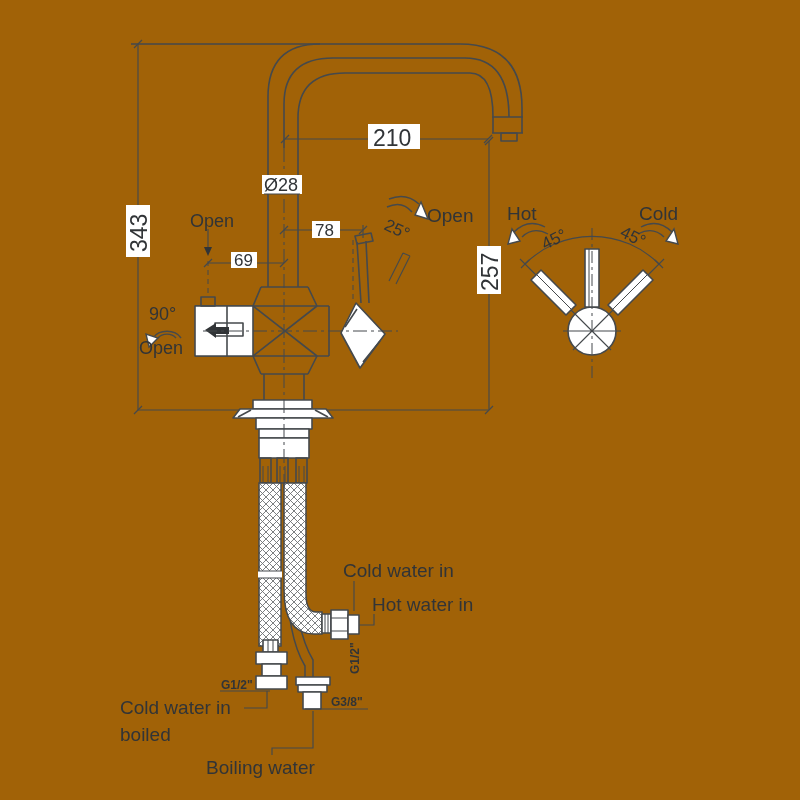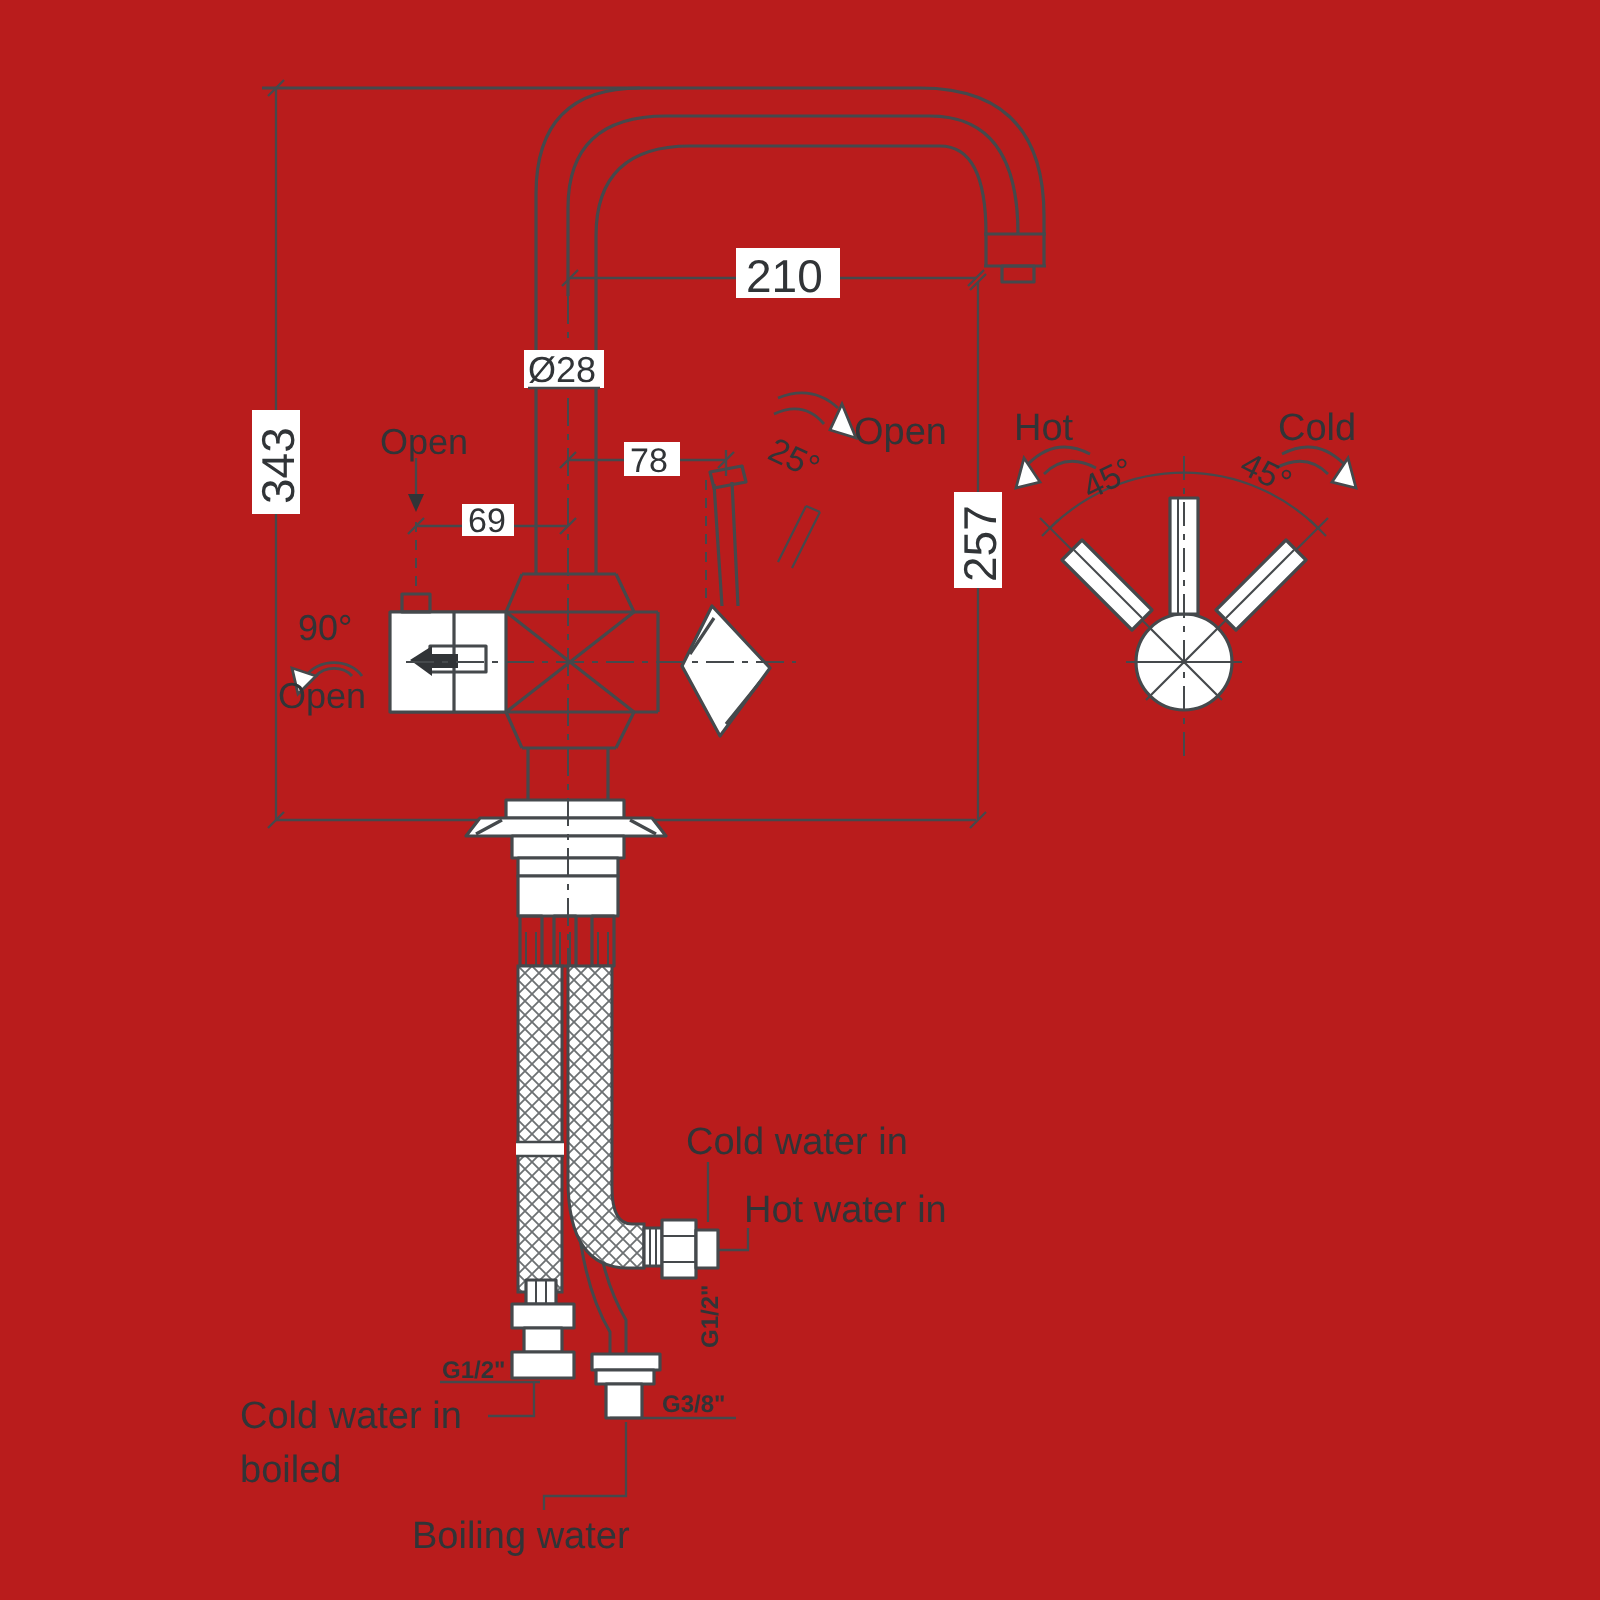--- a/index.html
+++ b/index.html
@@ -1,16 +1,16 @@
 <!DOCTYPE html>
 <html><head>
 <meta charset="utf-8">
 <style>
   html,body{margin:0;padding:0;background:#ffffff;}
-  .stage{position:relative;width:800px;height:800px;background:#b91c1c;overflow:hidden;}
+  .stage{position:relative;width:800px;height:800px;background:#a16207;overflow:hidden;}
   svg{display:block;}
   text{font-family:"Liberation Sans","DejaVu Sans",sans-serif;fill:#313437;}
   .t23{font-size:23px;}
   .t19{font-size:19px;}
   .t18{font-size:18px;}
   .t17{font-size:17px;}
   .t12{font-size:12px;font-weight:bold;}
   .outline{fill:none;stroke-width:1.6;stroke-linejoin:round;}
   .dim{fill:none;stroke-width:1.15;}
   .cl{fill:none;stroke-width:1;}

